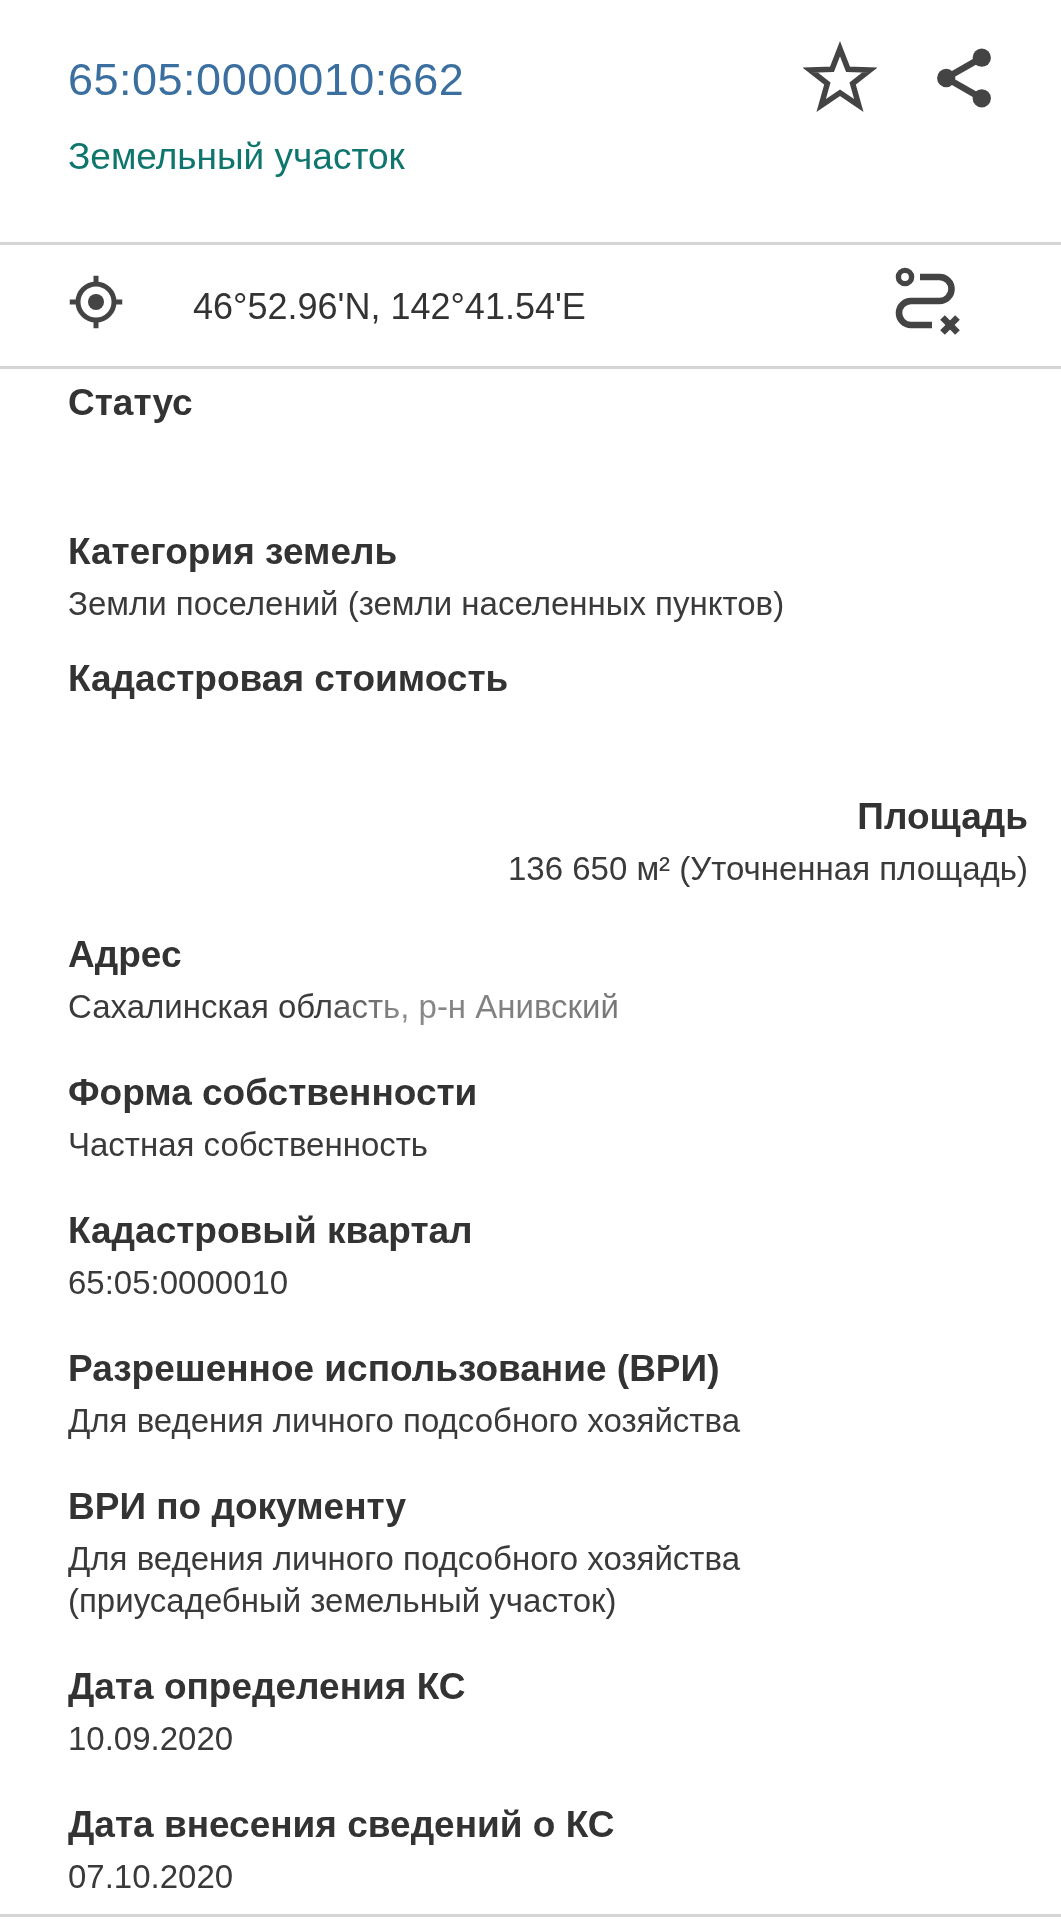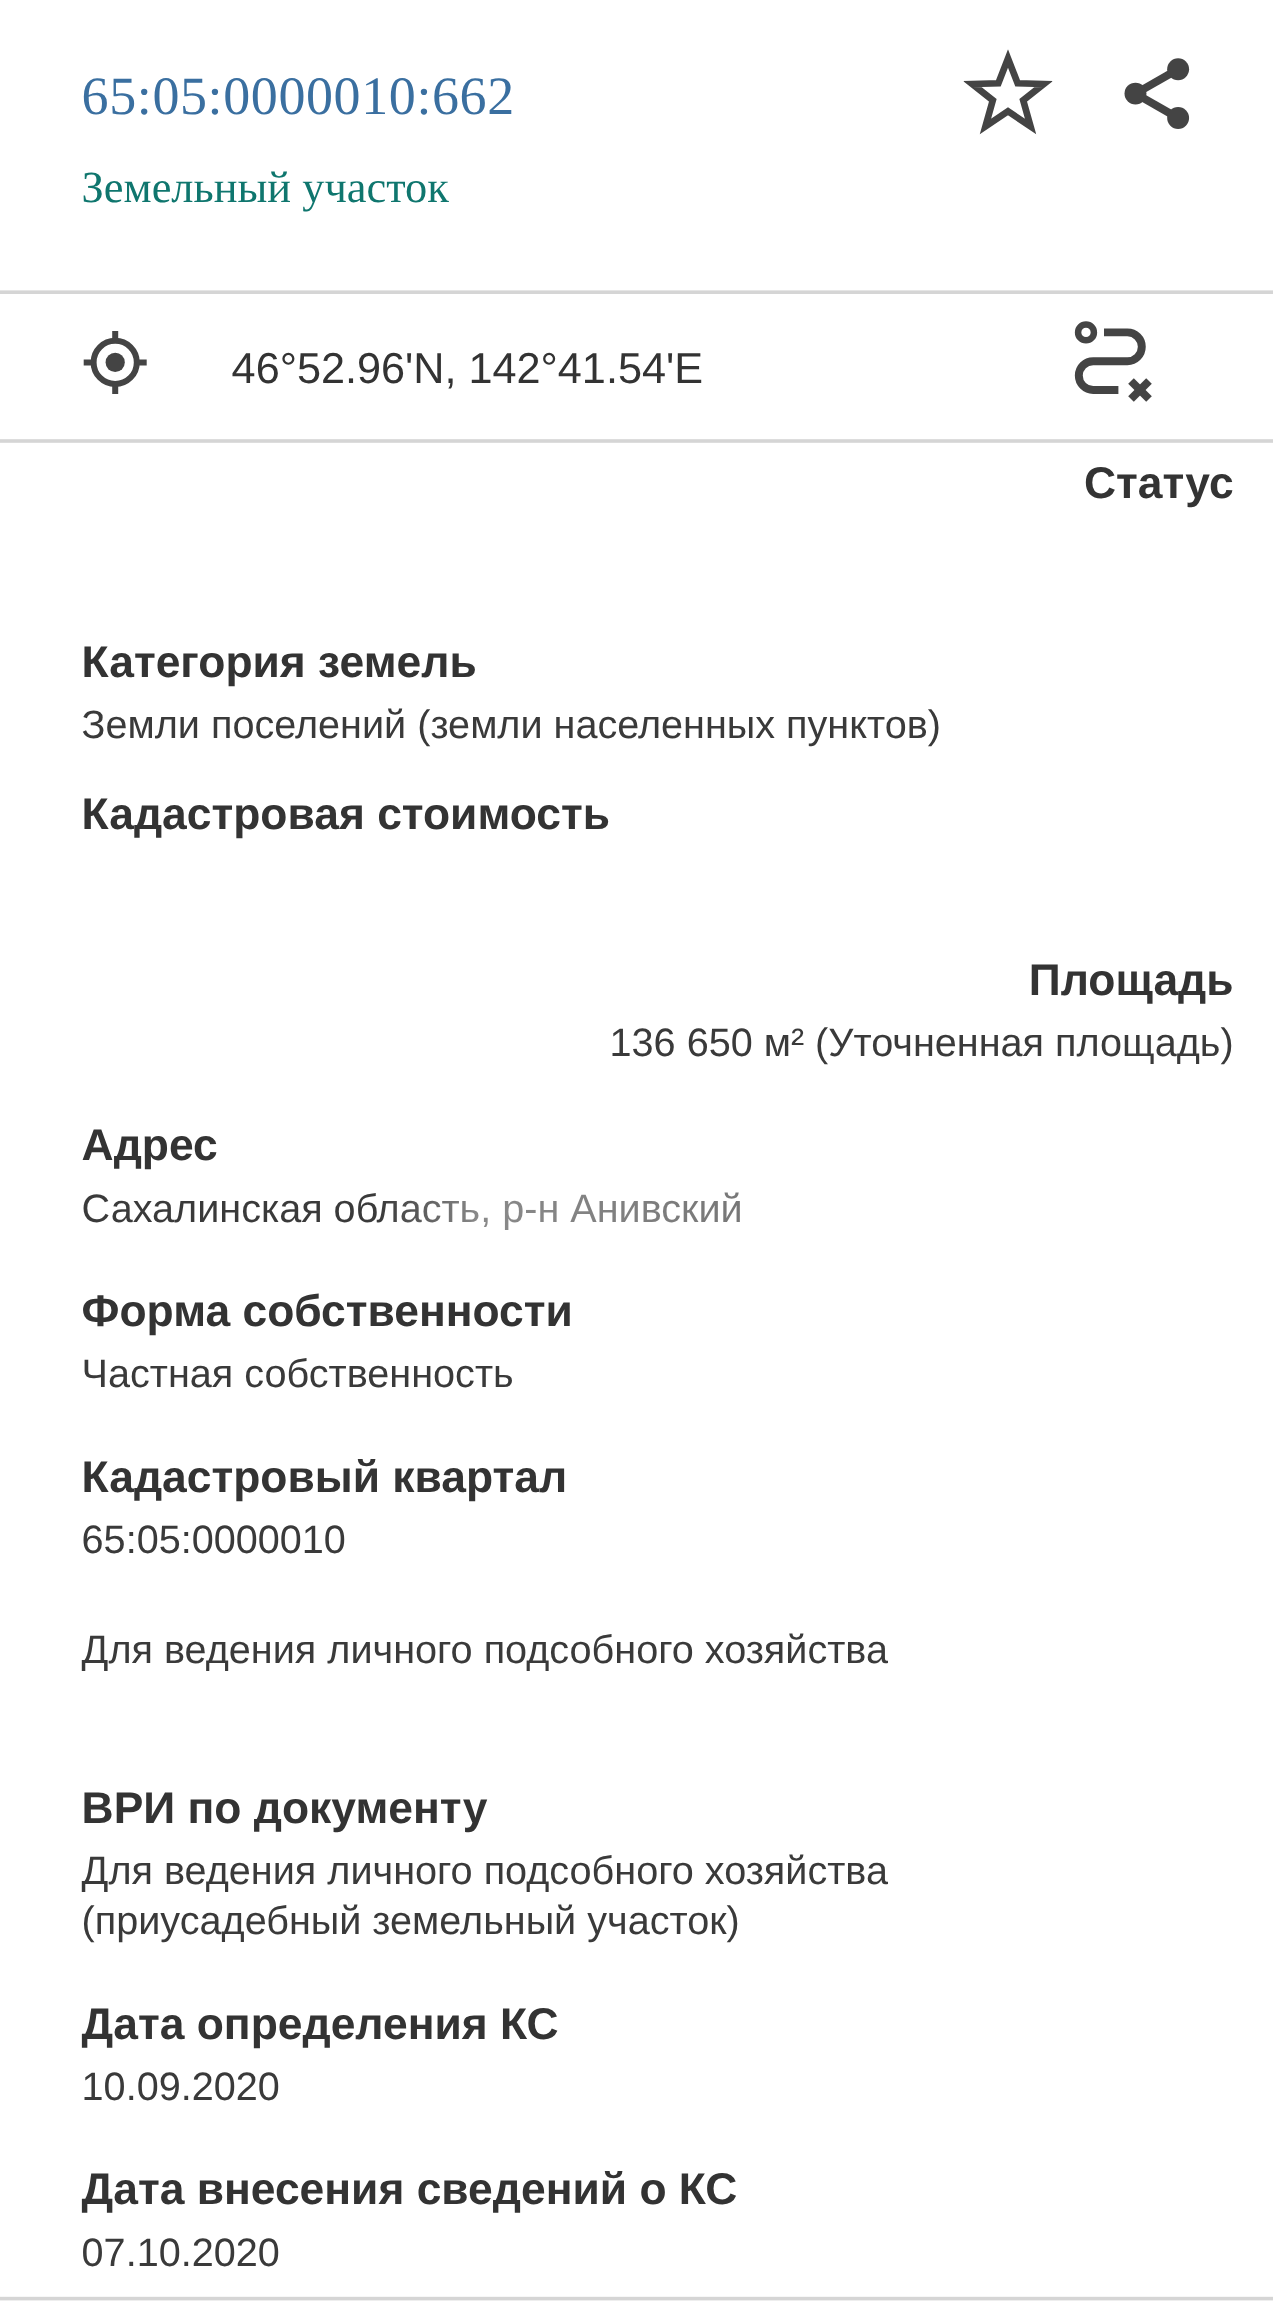--- a/index.html
+++ b/index.html
@@ -13,21 +13,20 @@
       overflow: hidden;
       position: relative;
       font-family: "Liberation Sans", "DejaVu Sans", sans-serif;
       color: #333333;
     }
     .header {
       position: absolute;
       left: 0; top: 0;
       width: 1061px;
       height: 242px;
-      font-family: Liberation Serif, serif;
     }
     .title {
       position: absolute;
       left: 68px;
       top: 52px;
       font-size: 45px;
       color: #3a6fa0;
       letter-spacing: 0.5px;
       line-height: 56px;
       white-space: nowrap;
@@ -164,21 +163,21 @@
       <path d="M10 4 H16.5 A4 4 0 0 1 16.5 12 H7 A4 4 0 0 0 7 20 H14" fill="none" stroke="#444444" stroke-width="2.2" stroke-linecap="butt"></path>
       <line x1="17.5" y1="17.5" x2="22.5" y2="22.5" stroke="#444444" stroke-width="2.2"></line>
       <line x1="22.5" y1="17.5" x2="17.5" y2="22.5" stroke="#444444" stroke-width="2.2"></line>
     </svg>
   </span>
 </div>
 
 <div class="divider" style="top:366px;"></div>
 
 <div class="fields">
-  <div class="field" style="top:10px;text-align:right;">
+  <div class="field" style="top:10px;">
     <div class="field-label">Статус</div>
   </div>
 
   <div class="field" style="top:159px;">
     <div class="field-label">Категория земель</div>
     <div class="field-value">Земли поселений (земли населенных пунктов)</div>
   </div>
 
   <div class="field" style="top:286px;">
     <div class="field-label">Кадастровая стоимость</div>
@@ -200,20 +199,21 @@
     <div class="field-label">Форма собственности</div>
     <div class="field-value">Частная собственность</div>
   </div>
 
   <div class="field" style="top:838px;">
     <div class="field-label">Кадастровый квартал</div>
     <div class="field-value">65:05:0000010</div>
   </div>
 
   <div class="field" style="top:976px;">
+    <div class="field-label">Разрешенное использование (ВРИ)</div>
     <div class="field-value">Для ведения личного подсобного хозяйства</div>
   </div>
 
   <div class="field" style="top:1114px;">
     <div class="field-label">ВРИ по документу</div>
     <div class="field-value multiline">Для ведения личного подсобного хозяйства
 (приусадебный земельный участок)</div>
   </div>
 
   <div class="field" style="top:1294px;">

